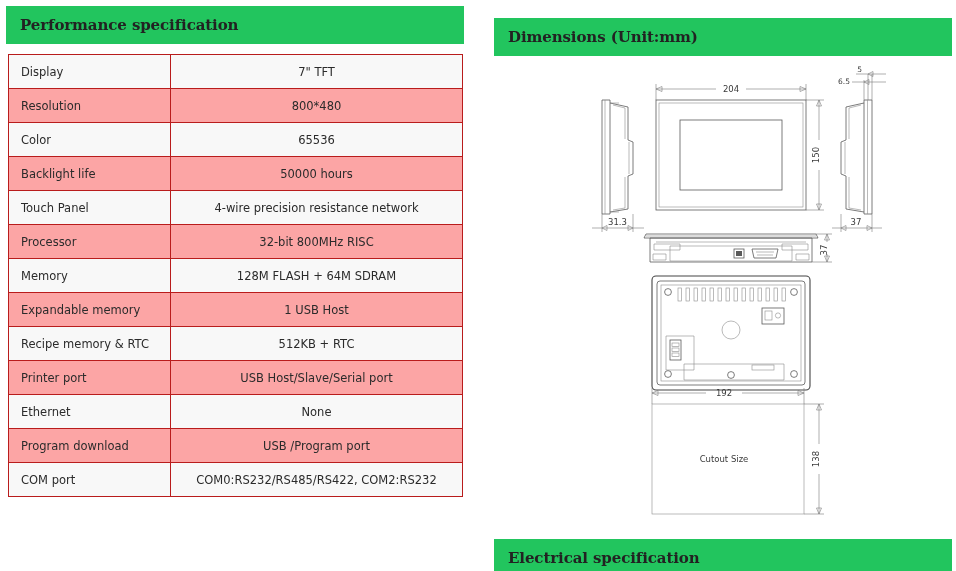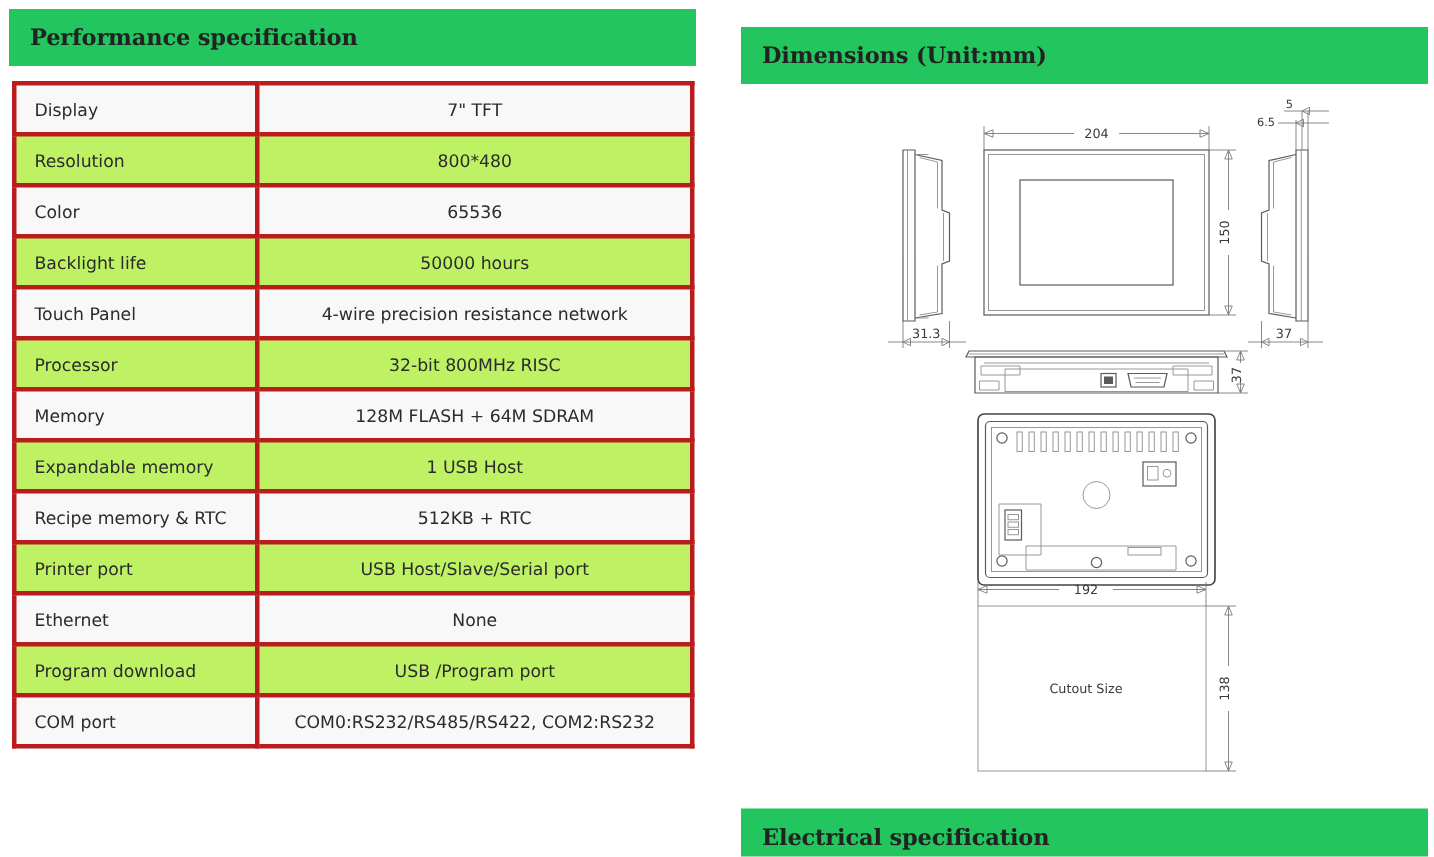--- a/index.html
+++ b/index.html
@@ -51,38 +51,38 @@
     left: 8px;
     top: 54px;
     width: 455px;
     border-collapse: collapse;
     table-layout: fixed;
   }
   #perf-table td {
     height: 34px;
     font-size: 11.5px;
     color: #2b2b2b;
-    border: 3px solid #b91c1c;
+    border: 1px solid #b91c1c;
     box-sizing: border-box;
     padding: 0 12px;
     white-space: nowrap;
   }
   #perf-table td.spec-label {
     width: 162px;
     text-align: left;
   }
   #perf-table td.spec-value {
     text-align: center;
     padding: 0 6px;
   }
   #perf-table tr.row-odd td {
     background: #f8f8f8;
   }
   #perf-table tr.row-even td {
-    background: #bef264;
+    background: #fca5a5;
   }
 
   
   #right-panel {
     position: absolute;
     left: 494px;
     top: 12px;
     width: 462px;
     height: 571px;
   }

